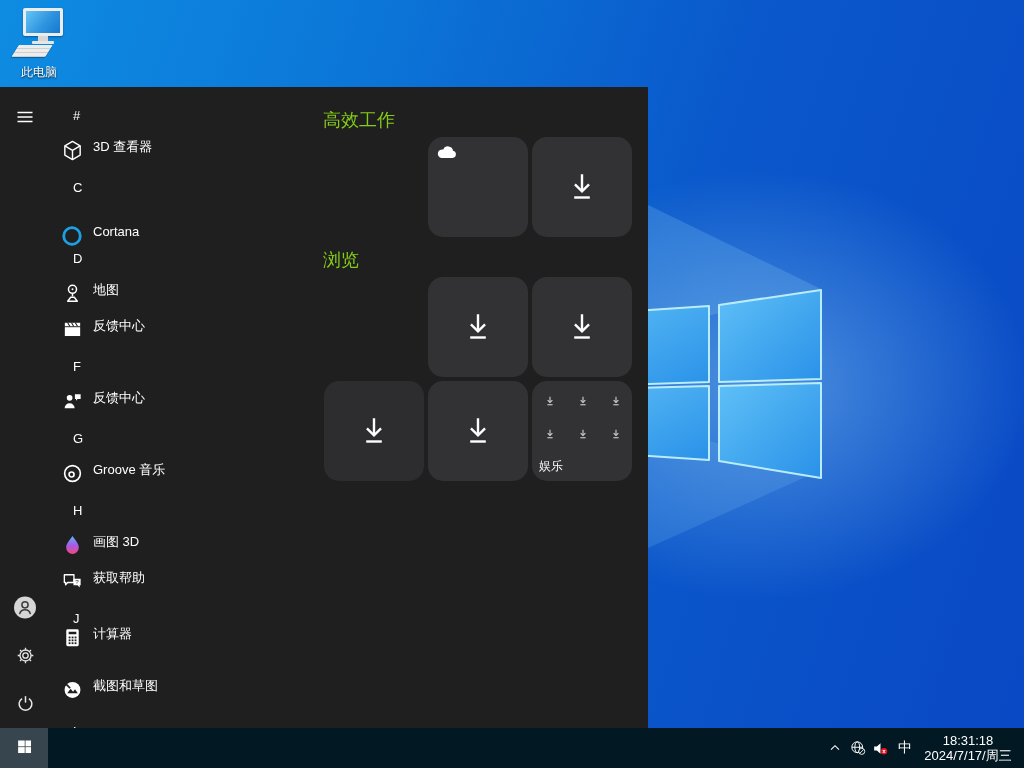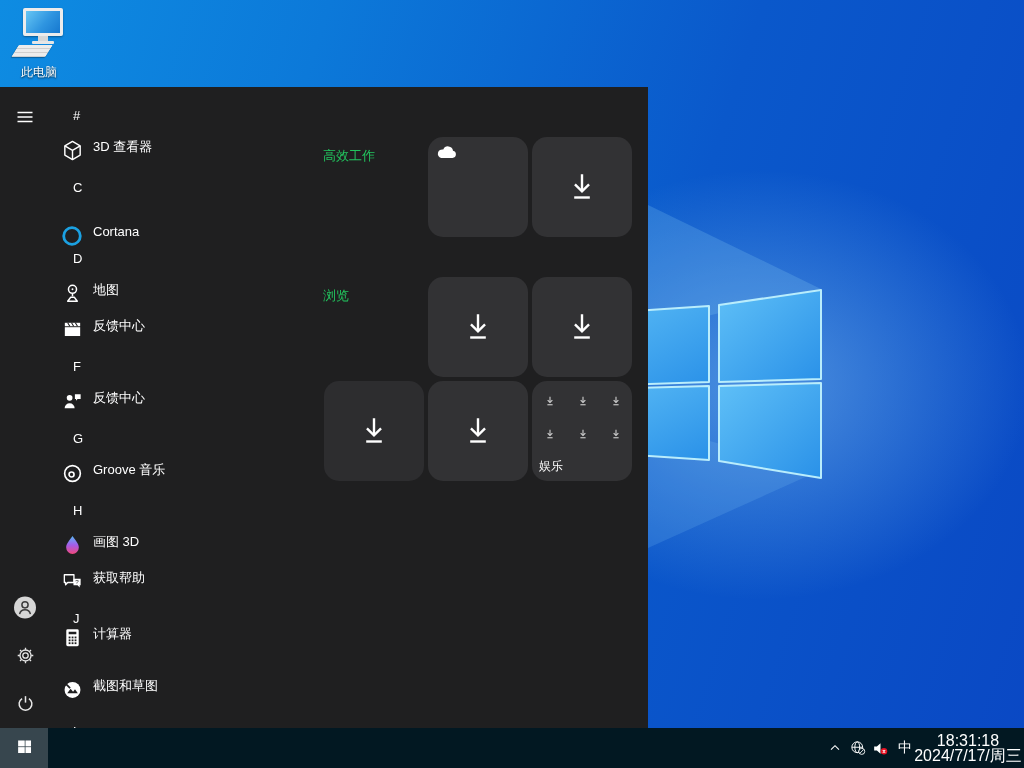--- a/index.html
+++ b/index.html
@@ -27,34 +27,34 @@
   .start-menu{position:absolute;left:0;top:87px;width:648px;height:641px;background:#1f1f20;z-index:10;overflow:hidden;}
   .rail{position:absolute;left:0;top:0;width:48px;height:100%;}
   .rail-btn{position:absolute;left:13px;width:24px;height:24px;display:flex;align-items:center;justify-content:center;cursor:pointer;}
   .app-list{position:absolute;left:48px;top:0;width:270px;height:100%;}
   .letter-header{position:absolute;left:25px;height:22px;line-height:22px;font-size:13px;color:#fff;cursor:pointer;}
   .app-row{position:absolute;left:8px;height:24px;display:flex;align-items:flex-start;cursor:pointer;}
   .app-icon{width:24px;height:24px;margin-left:4px;display:flex;align-items:center;justify-content:center;flex:0 0 24px;}
   .app-label{margin-left:9px;font-size:13px;color:#fff;white-space:nowrap;}
   
   .tiles{position:absolute;left:0;top:0;width:648px;height:100%;}
-  .tile-section-title{position:absolute;font-size:13px;color:#22c55e;cursor:pointer;margin-top:39px;}
+  .tile-section-title{position:absolute;font-size:18px;color:#84cc16;cursor:pointer;}
   .tile{position:absolute;width:100px;height:100px;background:#323234;cursor:pointer;border-radius:15px;}
   .tile .dl{position:absolute;left:50%;top:50%;transform:translate(-50%,-50%);width:36px;height:36px;}
   .tile .cloud{position:absolute;left:8px;top:8px;width:22px;height:14px;}
   .folder-grid{position:absolute;left:4px;top:4px;width:92px;height:66px;}
   .mini-dl{position:absolute;width:12px;height:12px;}
   .folder-label{position:absolute;left:7px;bottom:6px;font-size:12px;color:#fff;}
   
   .taskbar{position:absolute;left:0;bottom:0;width:1024px;height:40px;background:#021822;z-index:30;}
   .start-btn{position:absolute;left:0;top:0;width:48px;height:40px;background:#37464e;display:flex;align-items:center;justify-content:center;cursor:pointer;}
   .tray-icon{position:absolute;top:0;height:40px;display:flex;align-items:center;justify-content:center;cursor:pointer;}
   .ime{font-size:14px;color:#fff;}
   .clock{position:absolute;left:920px;top:0;width:96px;height:40px;display:flex;flex-direction:column;align-items:center;justify-content:center;cursor:pointer;}
-  .clock div{font-size:16px;line-height:15px;color:#fff;white-space:nowrap;}
+  .clock div{font-size:13px;line-height:15px;color:#fff;white-space:nowrap;}
 </style>
 </head>
 <body>
 
 <div class="desktop">
 
   <svg class="wallpaper-svg" viewBox="0 0 1024 768">
     <defs>
       <linearGradient id="paneG" x1="0" y1="0" x2="1" y2="1">
         <stop offset="0" stop-color="#5fc0f7"></stop>

